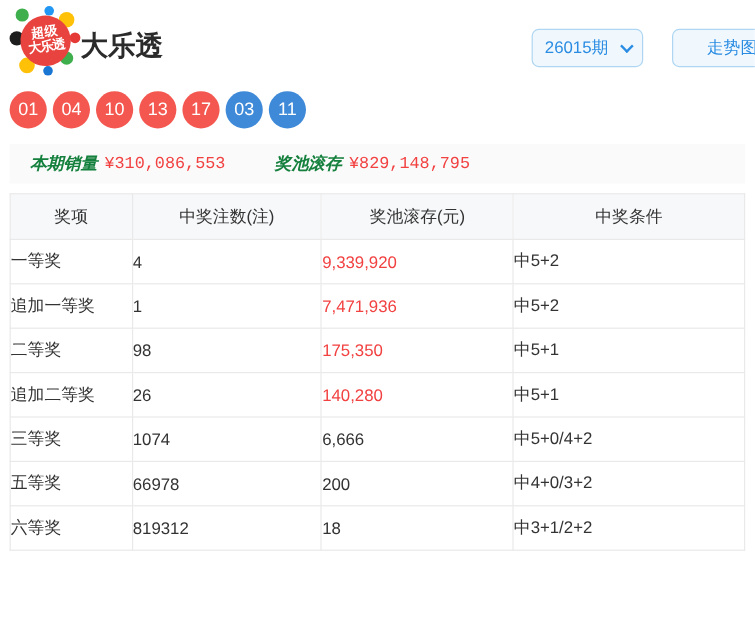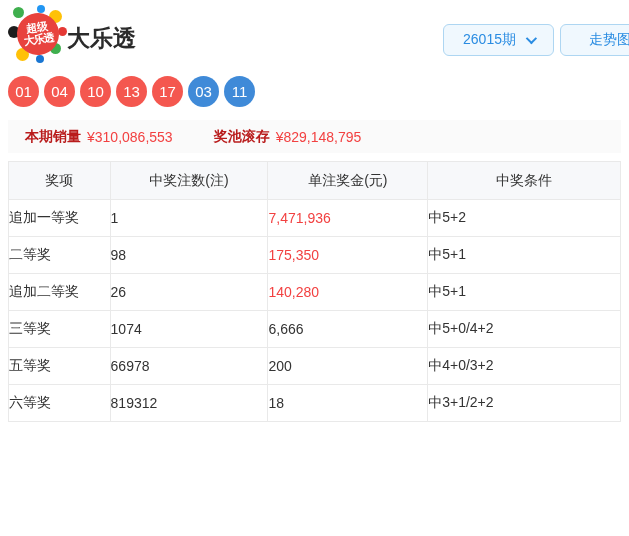--- a/index.html
+++ b/index.html
@@ -46,43 +46,43 @@
 
   .title-wrap{position:absolute;left:67px;top:23px;display:flex;align-items:baseline;gap:13px;white-space:nowrap;}
   .page-title{font-size:23px;font-weight:bold;color:#2b2b2b;}
   .draw-datetime{font-size:14px;color:#3f3f3f;}
 
   .ctrl{
     position:absolute;top:24px;height:32px;border:1px solid var(--ctrl-border);
     background:var(--ctrl-bg);border-radius:6px;color:var(--link-blue);
     font-size:14px;display:flex;align-items:center;justify-content:center;cursor:pointer;
   }
-  .issue-select{left:443px;width:111px;gap:10px;}
+  .issue-select{left:443px;width:93px;gap:10px;}
   .chevron{
     width:8px;height:8px;border-right:2px solid var(--link-blue);border-bottom:2px solid var(--link-blue);
     transform:rotate(45deg) translateY(-2px);display:inline-block;
   }
   .trend-btn{left:560px;width:100px;}
 
   
   .balls{margin:12px 0 0 8px;display:flex;gap:5px;}
   .ball{
     width:31px;height:31px;border-radius:50%;color:#fff;font-size:15px;font-weight:normal;
     display:flex;align-items:center;justify-content:center;
   }
   .ball.front{background:var(--ball-red);}
   .ball.back{background:var(--ball-blue);}
 
   
   .sales{
     margin:13px 8px 0 8px;height:33px;background:#fafafa;
     display:flex;align-items:center;padding-left:17px;font-size:14px;
   }
-  .sales .lbl{font-weight:bold;color:#b91c1c;}
-  .sales .val{color:var(--accent-red);margin-left:6px;}
+  .sales .lbl{font-weight:bold;color:#15803d;font-style:italic;}
+  .sales .val{color:var(--accent-red);margin-left:6px;font-family:Liberation Mono, monospace;}
   .sales .gap{width:41px;}
 
   
   table.prize{
     margin:8px 8px 0 8px;width:613px;border-collapse:collapse;font-size:14px;
     table-layout:fixed;
   }
   table.prize th,table.prize td{
     border:1px solid var(--table-border);padding:0;color:#333;
     font-weight:normal;overflow:hidden;white-space:nowrap;
@@ -147,26 +147,32 @@
   <colgroup>
       <col class="c1">
       <col class="c2">
       <col class="c3">
       <col class="c4">
     </colgroup>
   <thead>
     <tr>
       <th>奖项</th>
       <th>中奖注数(注)</th>
-      <th>单注奖金(元)</th>
+      <th>奖池滚存(元)</th>
       <th>中奖条件</th>
     </tr>
   </thead>
   <tbody>
       <tr>
+        <td>一等奖</td>
+        <td>4</td>
+        <td class="red">9,339,920</td>
+        <td>中5+2</td>
+      </tr>
+      <tr>
         <td>追加一等奖</td>
         <td>1</td>
         <td class="red">7,471,936</td>
         <td>中5+2</td>
       </tr>
       <tr>
         <td>二等奖</td>
         <td>98</td>
         <td class="red">175,350</td>
         <td>中5+1</td>

